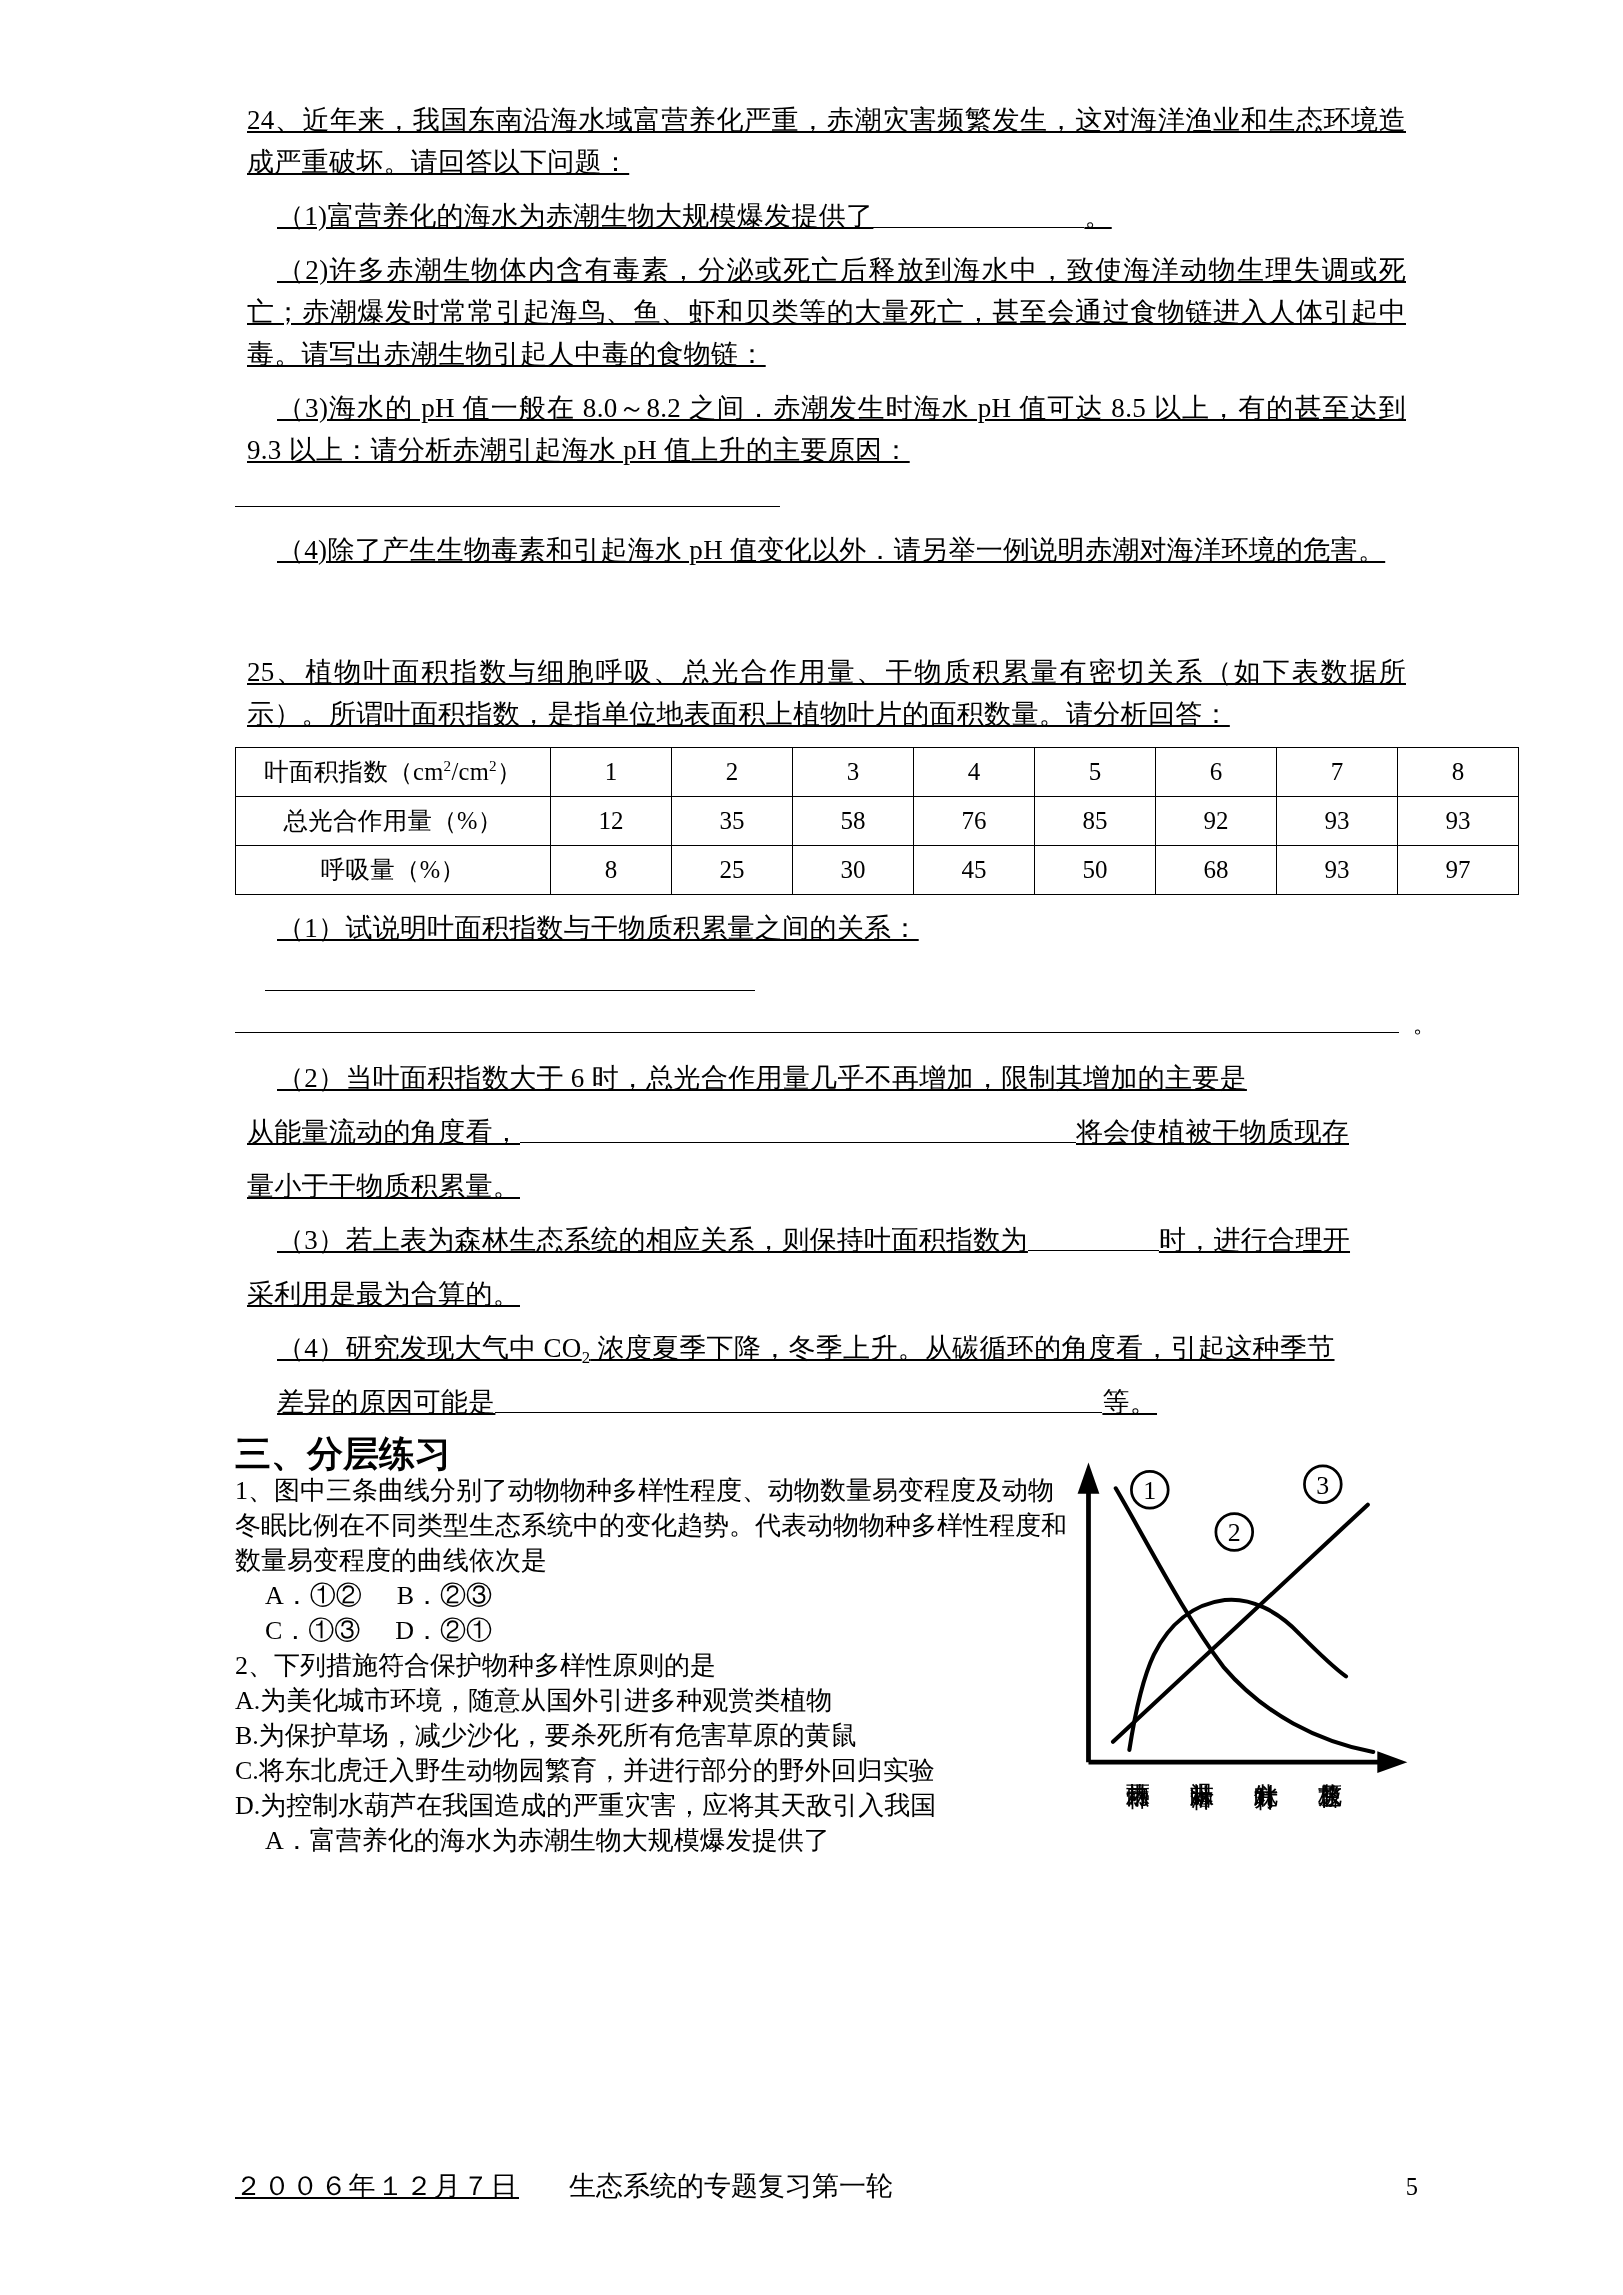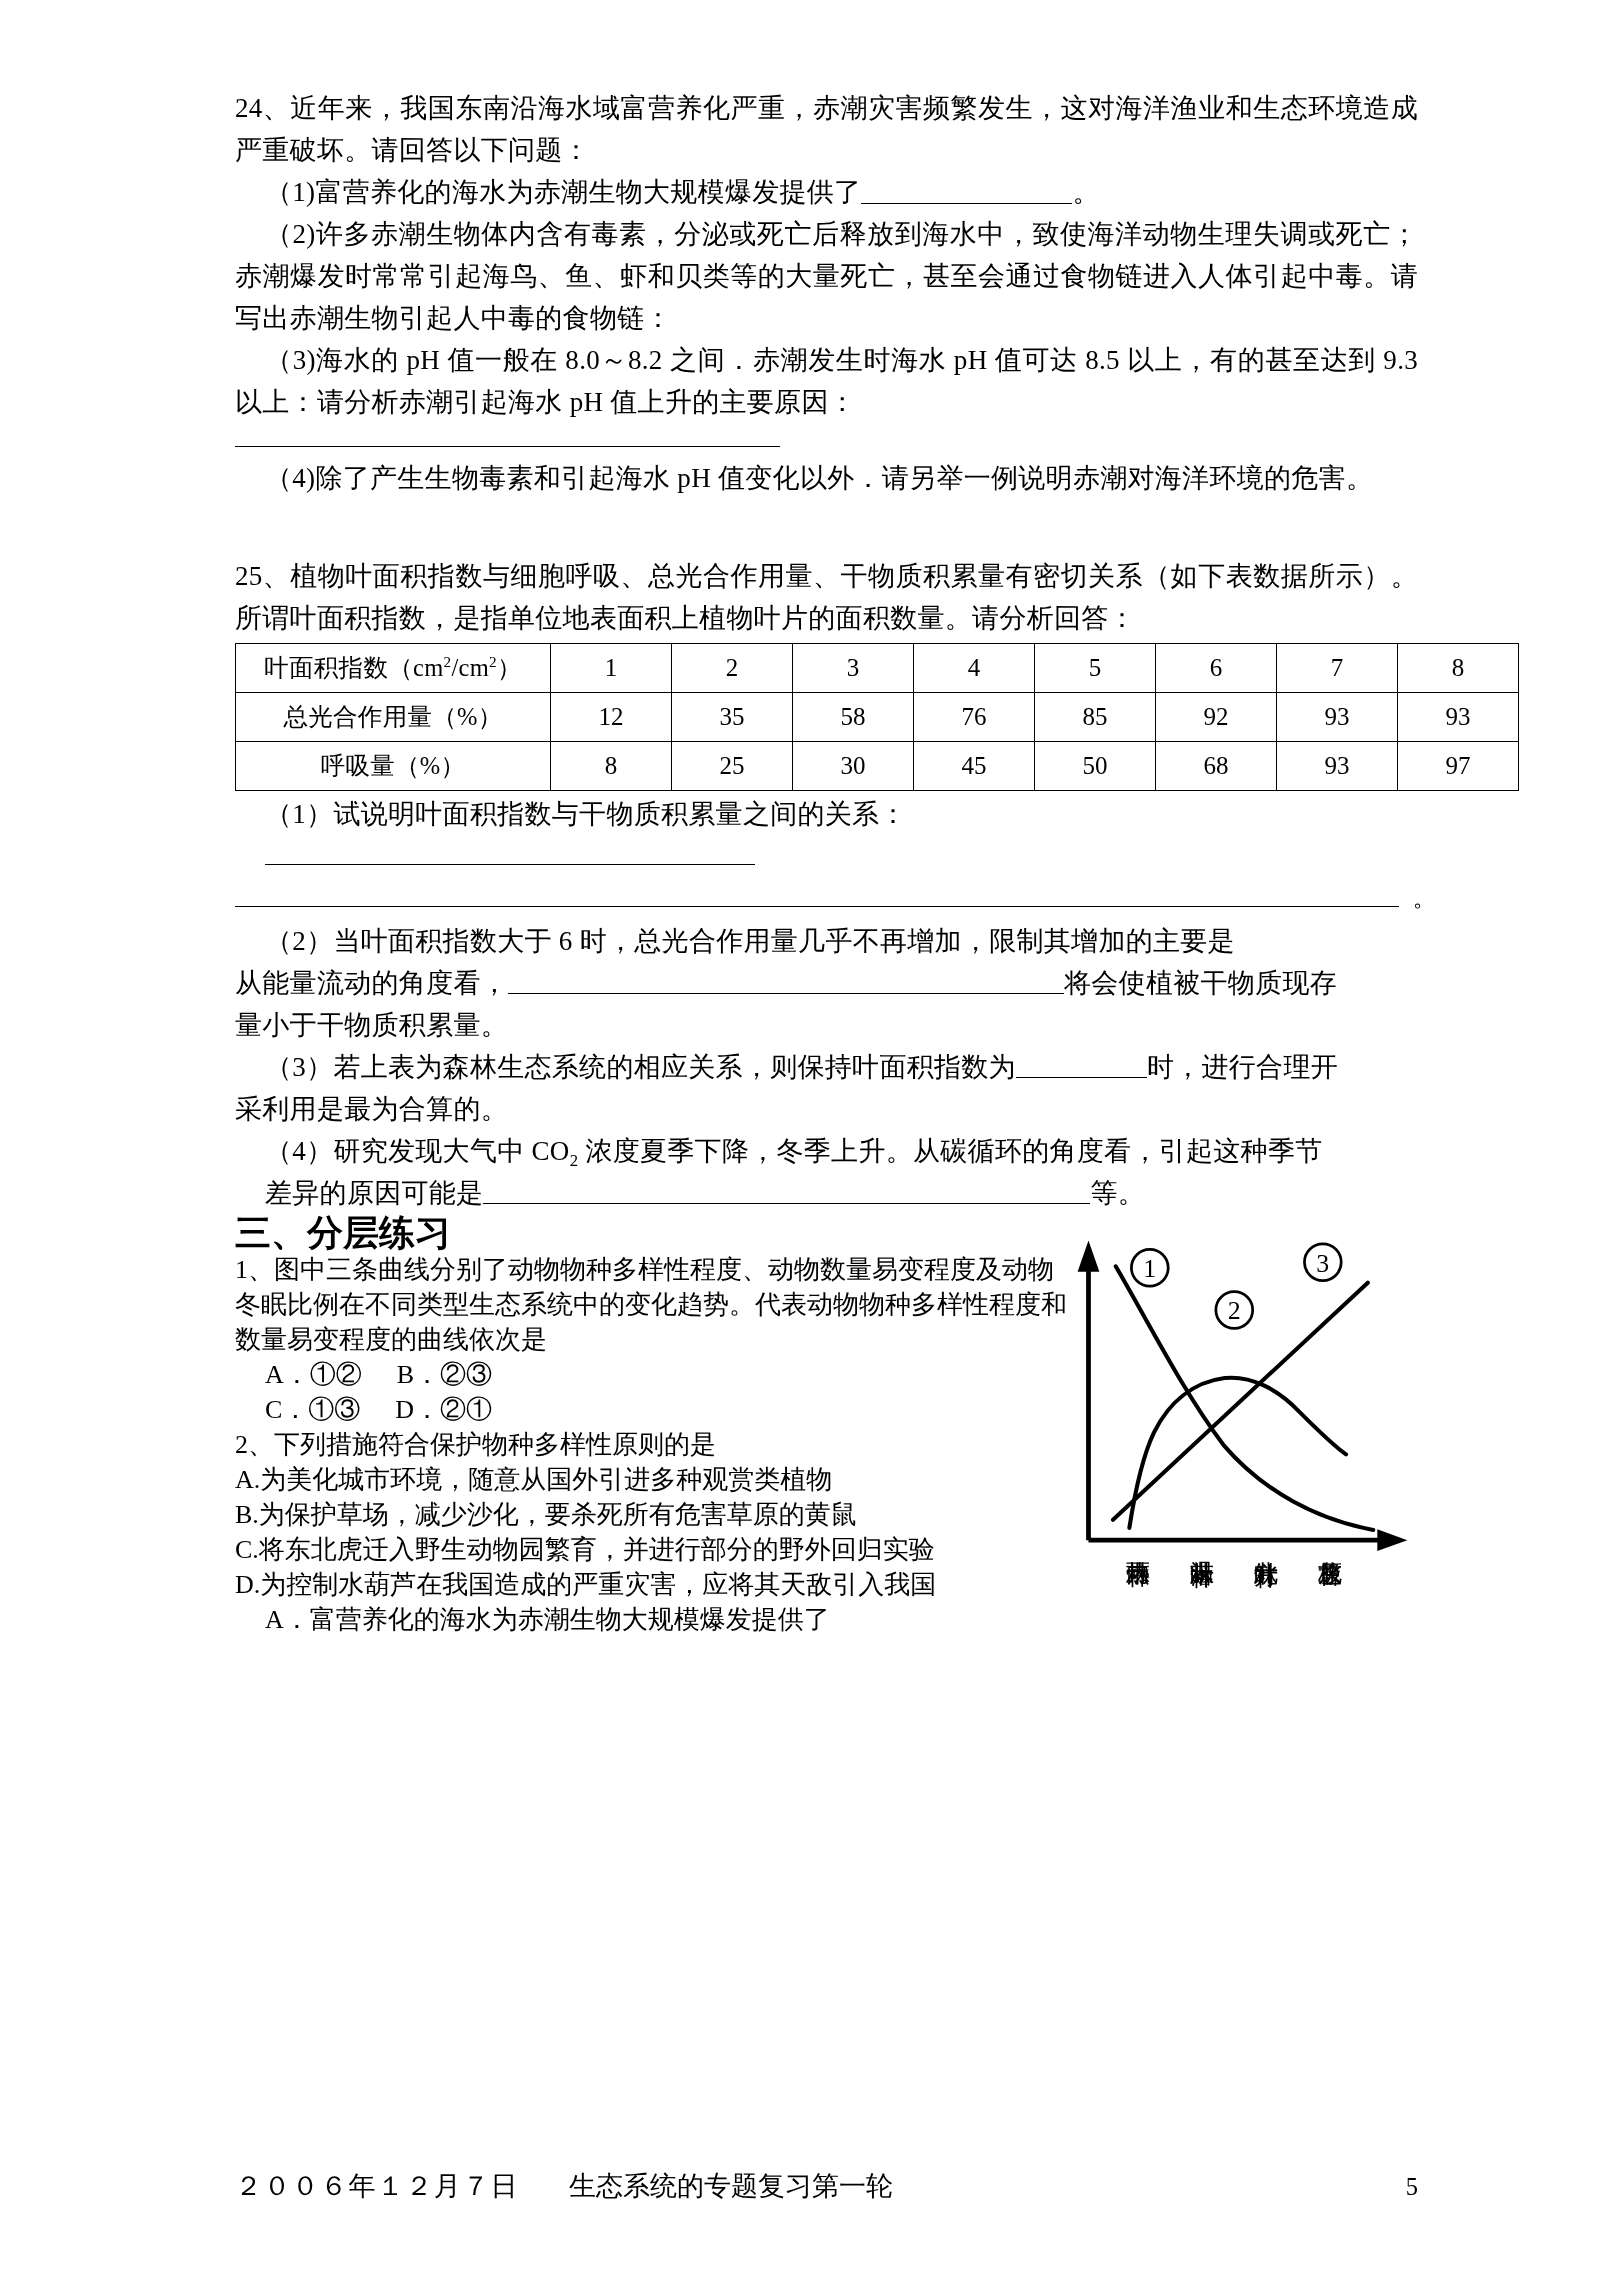--- a/index.html
+++ b/index.html
@@ -15,22 +15,23 @@
     background:#fff;
     box-sizing:border-box;
     padding:87px 205px 0 235px;
     overflow:hidden;
   }
   
   .p{
     font-size:27px;
     line-height:42px;
     text-align:justify;
-    margin:0;
+    margin:12px;
     letter-spacing:0.3px;
+    text-decoration:underline;
   }
   .indent{ text-indent:30px; }
   .gap-sm{ height:9.5px; }
   .gap-md{ height:23px; }
   .gap-lg{ height:33px; }
 
   
   .blank{
     display:inline-block;
     border-bottom:1.7px solid #000;
@@ -122,21 +123,21 @@
   .footer{
     position:absolute;
     left:235px;
     right:205px;
     bottom:92px;
     font-size:27px;
     line-height:33px;
     display:flex;
     align-items:baseline;
   }
-  .footer .date{ letter-spacing:1.4px; }
+  .footer .date{ letter-spacing:1.4px;text-decoration:underline; }
   .footer .title{ margin-left:50px; }
   .footer .pno{ margin-left:auto; font-size:24.5px; }
 </style>
 </head>
 <body>
 
 <div class="page">
 
   <div>
     <p class="p">24、近年来，我国东南沿海水域富营养化严重，赤潮灾害频繁发生，这对海洋渔业和生态环境造成严重破坏。请回答以下问题：</p>

